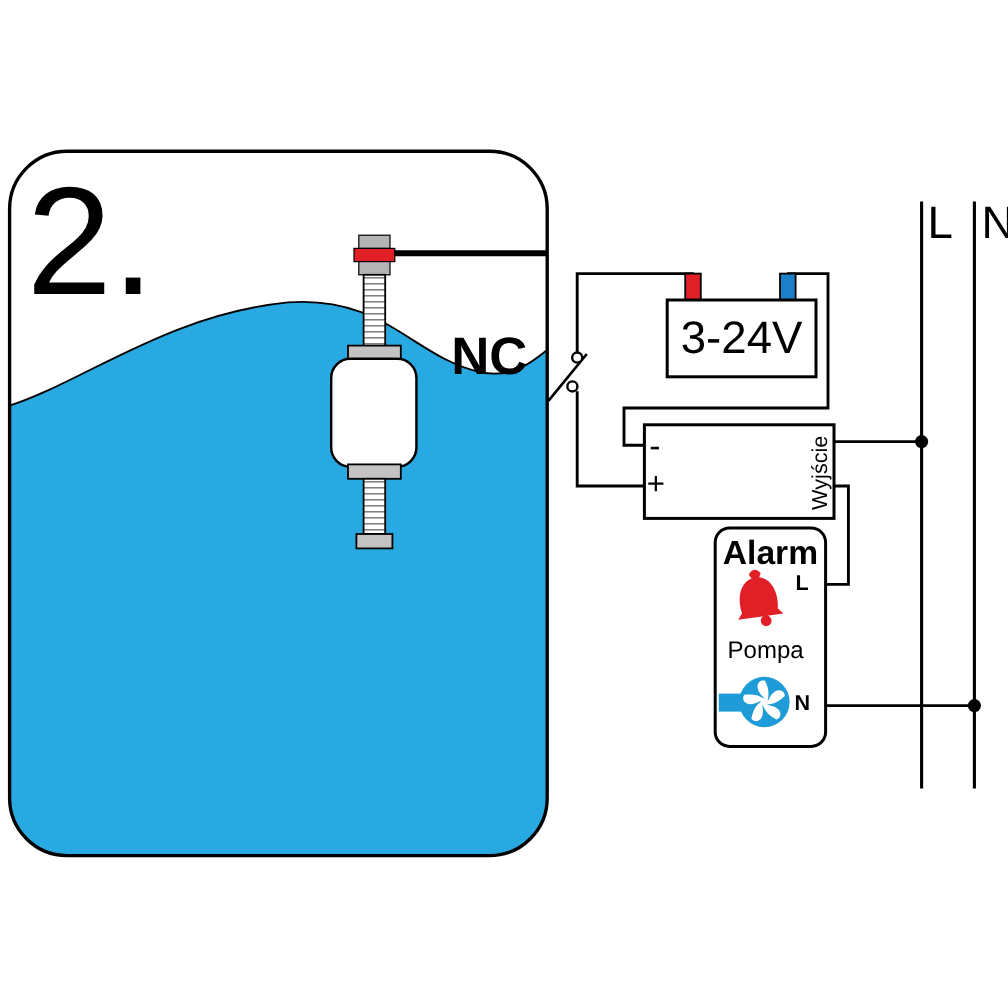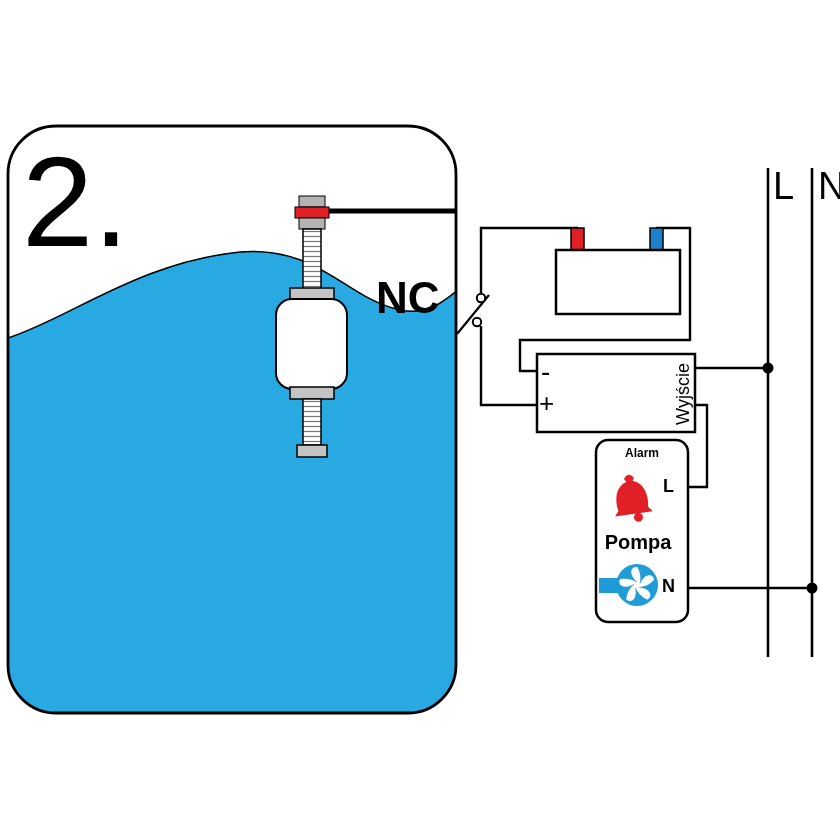--- a/index.html
+++ b/index.html
@@ -26,23 +26,23 @@
                    font-size: 38px; }
   .ssr-label     { left: 540px; top: 356px; width: 132px; height: 74px;
                    display: flex; align-items: center; justify-content: center;
                    font-size: 54px; }
   .wyjscie-label { left: 638px; top: 384px; width: 92px; height: 20px;
                    text-align: center; font-size: 18px;
                    transform: rotate(-90deg); transform-origin: center; }
   .ssr-minus     { left: 541px; top: 358px; font-size: 28px; }
   .ssr-plus      { left: 539px; top: 390px; font-size: 26px; }
   .alarm-label   { left: 596px; top: 447px; width: 92px; text-align: center;
-                   font-size: 12px; font-weight: 700; }
+                   font-size: 28px; font-weight: 700; }
   .pompa-label   { left: 596px; top: 532px; width: 84px; text-align: center;
-                   font-size: 20px; font-weight: 700; }
+                   font-size: 20px; font-weight: 400; }
   .load-l        { left: 663px; top: 477px; font-size: 18px; font-weight: 700; }
   .load-n        { left: 662px; top: 577px; font-size: 18px; font-weight: 700; }
   .mains-l       { left: 773px; top: 167px; font-size: 38px; }
   .mains-n       { left: 818px; top: 167px; font-size: 38px; }
 </style>
 </head>
 <body>
 
 <div class="stage">
 
@@ -126,20 +126,21 @@
         <use href="#blade" transform="rotate(216)"></use>
         <use href="#blade" transform="rotate(288)"></use>
       </g>
     </g>
   </svg>
 
   <div class="label step-number">2.</div>
 
   <div class="label nc-label">NC</div>
 
+  <div class="label supply-label">3-24V</div>
 
 
   <div class="label wyjscie-label">Wyjście</div>
 
   <div class="label ssr-minus">-</div>
 
   <div class="label ssr-plus">+</div>
 
   <div class="label alarm-label">Alarm</div>
 

